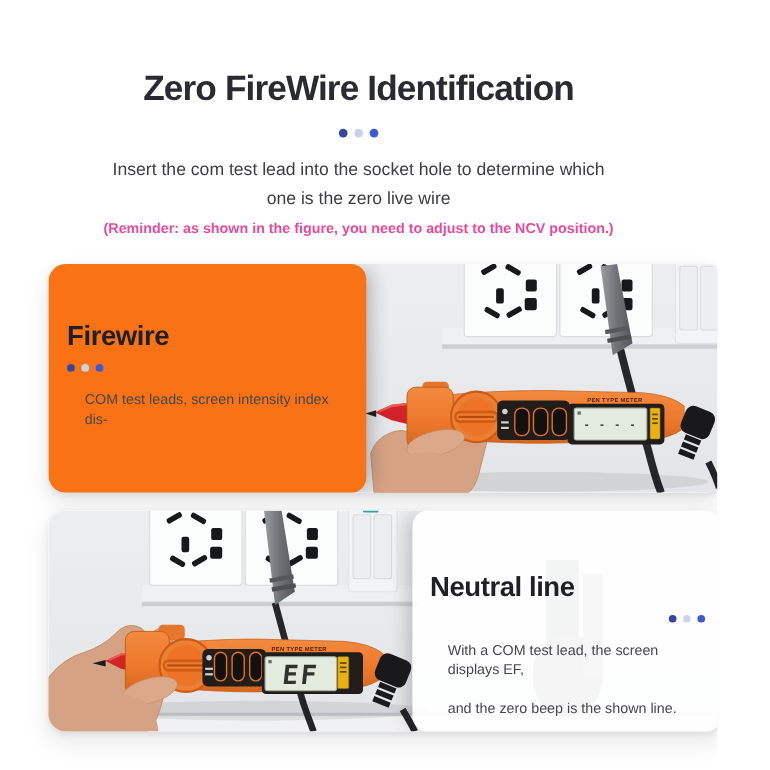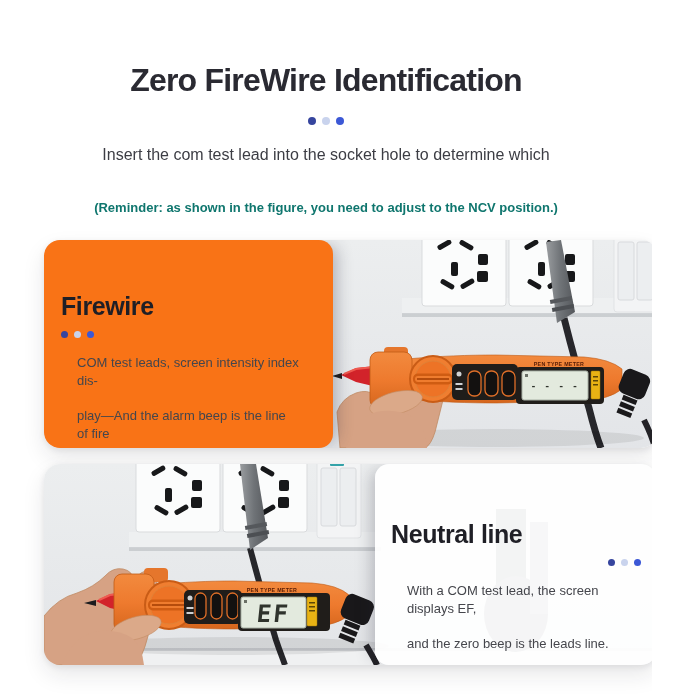--- a/index.html
+++ b/index.html
@@ -11,21 +11,21 @@
   .dots .d{width:8px;height:8px;border-radius:50%;}
   .dots.small .d{width:7px;height:7px;}
   .d1{background:var(--c-dot_dark_blue,#36459e);}
   .d2{background:var(--c-dot_light,#c9d3ed);}
   .d3{background:var(--c-dot_blue,#3c58d6);}
   .title-dots{top:117px;left:0;right:0;justify-content:center;}
   .sub{position:absolute;left:0;right:0;margin:0;text-align:center;font-weight:normal;
        font-size:16px;color:var(--c-body_text,#3c3d44);}
   .sub.l1{top:146px;} .sub.l2{top:172px;}
   .reminder{position:absolute;top:200px;left:0;right:0;margin:0;text-align:center;
-       font-weight:bold;font-size:13px;color:#0f766e;}
+       font-weight:bold;font-size:13px;color:#ec4899;}
   .card{position:absolute;left:44px;width:613px;border-radius:16px;overflow:hidden;
         background:#fff;box-shadow:0 10px 22px rgba(30,30,40,.10),0 2px 6px rgba(30,30,40,.08);}
   .card-top{top:240px;height:208px;}
   .card-bot{top:464px;height:201px;}
   svg.photo{position:absolute;top:0;left:0;display:block;}
   .overlay{position:absolute;top:0;bottom:0;border-radius:14px;}
   .ov-left{left:0;width:289px;background:#f97316;
            box-shadow:10px 0 16px -6px rgba(40,40,55,.30);}
   .ov-right{right:0;width:282px;background:rgba(255,255,255,.93);
            box-shadow:-10px 0 16px -6px rgba(40,40,55,.25);}
@@ -53,20 +53,21 @@
 
   <h1 class="page-title">Zero FireWire Identification</h1>
 
   <div class="dots title-dots">
     <span class="d d1"></span>
     <span class="d d2"></span>
     <span class="d d3"></span>
   </div>
 
   <p class="sub l1">Insert the com test lead into the socket hole to determine which</p>
+  <p class="sub l2">one is the zero live wire</p>
   <p class="reminder">(Reminder: as shown in the figure, you need to adjust to the NCV position.)</p>
 
   <section class="card card-top">
     <svg class="photo" width="613" height="208" viewBox="0 0 613 208">
       <defs>
         <linearGradient id="wallg" x1="0" y1="0" x2="0" y2="1">
           <stop offset="0" stop-color="#eceeef"></stop>
             <stop offset="1" stop-color="#e3e5e8"></stop>
         </linearGradient>
         <linearGradient id="bodyg" x1="0" y1="0" x2="0" y2="1">
@@ -168,21 +169,20 @@
 
     <div class="overlay ov-left">
       <h2 class="card-head">Firewire</h2>
       <div class="dots small card-dots">
         <span class="d d1"></span>
         <span class="d d2"></span>
         <span class="d d3"></span>
       </div>
       <div class="card-body">
         <p>COM test leads, screen intensity index dis-</p>
-        <p>play—And the alarm beep is the line of fire</p>
       </div>
     </div>
   </section>
 
   <section class="card card-bot">
     <svg class="photo" width="613" height="201" viewBox="0 0 613 201">
       <rect x="0" y="0" width="613" height="201" fill="url(#wallg)"></rect>
       <rect x="0" y="186" width="613" height="15" fill="#f0f1f2"></rect>
       <rect x="0" y="184" width="613" height="3" fill="rgba(165,170,175,.4)"></rect>
       <rect x="85" y="68" width="252" height="16" fill="#eef0f1"></rect>
@@ -261,18 +261,18 @@
 
     <div class="overlay ov-right">
       <h2 class="card-head">Neutral line</h2>
       <div class="dots small card-dots">
         <span class="d d1"></span>
         <span class="d d2"></span>
         <span class="d d3"></span>
       </div>
       <div class="card-body">
         <p>With a COM test lead, the screen displays EF,</p>
-        <p>and the zero beep is the leads line.</p>
+        <p>and the zero beep is the shown line.</p>
       </div>
     </div>
   </section>
 
 </div>
 
 </body></html>

